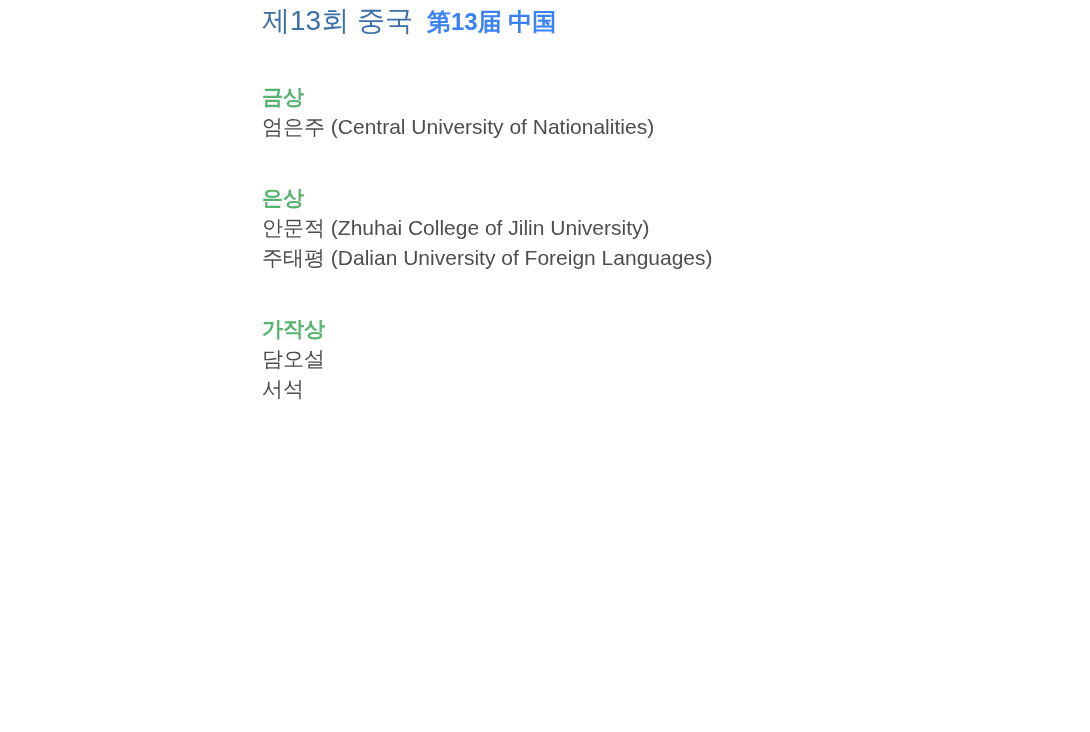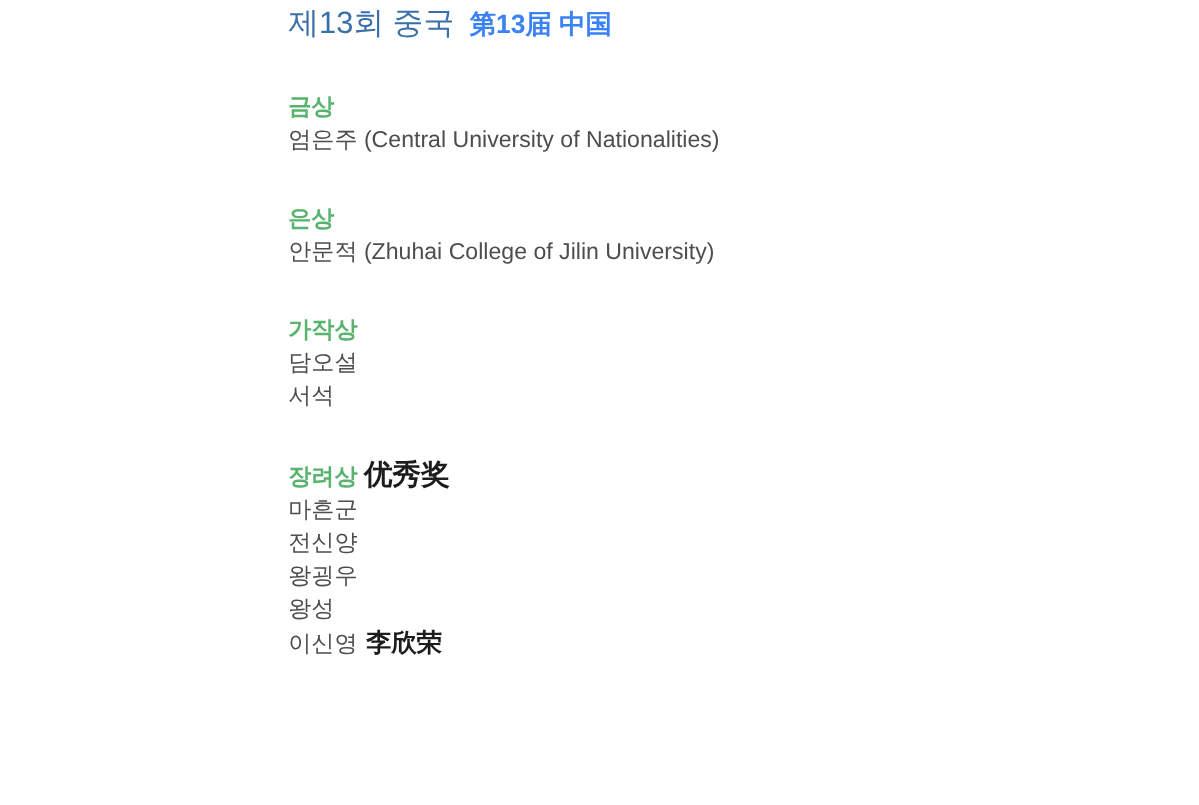--- a/index.html
+++ b/index.html
@@ -76,32 +76,25 @@
     <h1 class="title"><span class="title-ko">제13회 중국</span><span class="title-zh">第13届 中国</span></h1>
 
     <section class="award-section">
       <h2 class="sec-header">금상</h2>
       <p class="entry"><span>엄은주</span> <span>(Central University of Nationalities)</span></p>
     </section>
 
     <section class="award-section">
       <h2 class="sec-header">은상</h2>
       <p class="entry"><span>안문적</span> <span>(Zhuhai College of Jilin University)</span></p>
+      <p class="entry"><span>주태평</span> <span>(Dalian University of Foreign Languages)</span></p>
     </section>
 
 
     <section class="award-section">
       <h2 class="sec-header">가작상</h2>
       <p class="entry"><span>담오설</span></p>
       <p class="entry"><span>서석</span></p>
     </section>
 
-    <section class="award-section">
-      <h2 class="sec-header"><span>장려상</span> <span class="sec-suffix">优秀奖</span></h2>
-      <p class="entry"><span>마흔군</span></p>
-      <p class="entry"><span>전신양</span></p>
-      <p class="entry"><span>왕굉우</span></p>
-      <p class="entry"><span>왕성</span></p>
-      <p class="entry"><span>이신영</span> <span class="zh-bold">李欣荣</span></p>
-    </section>
 
   </div>
 </div>
 
 </body></html>

